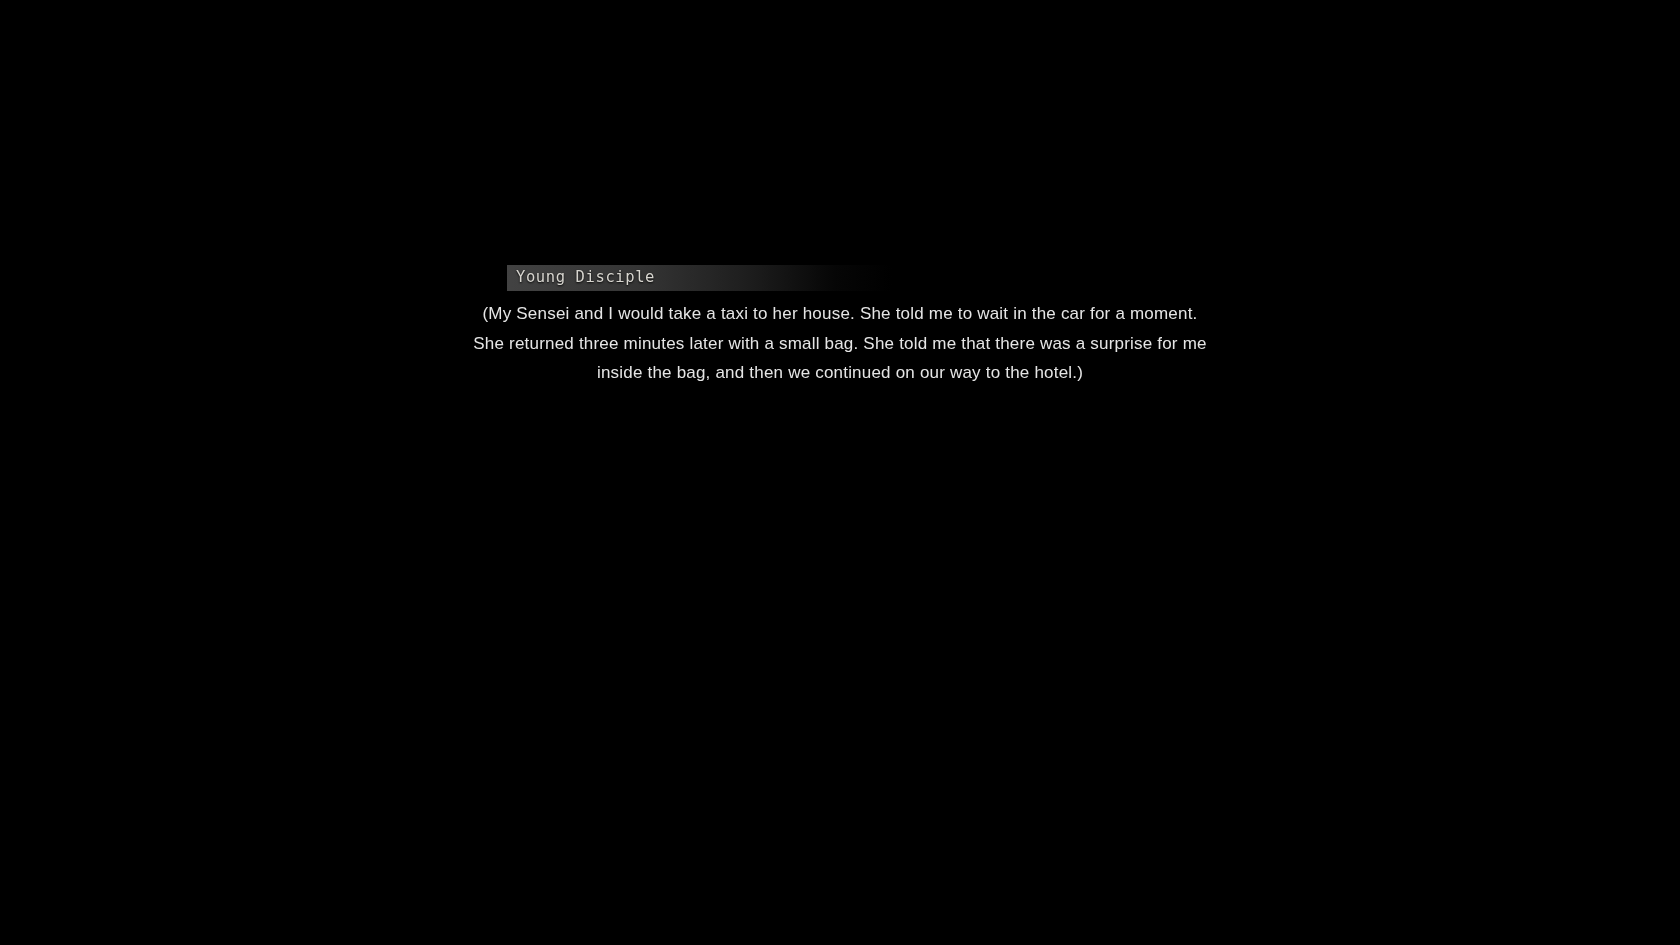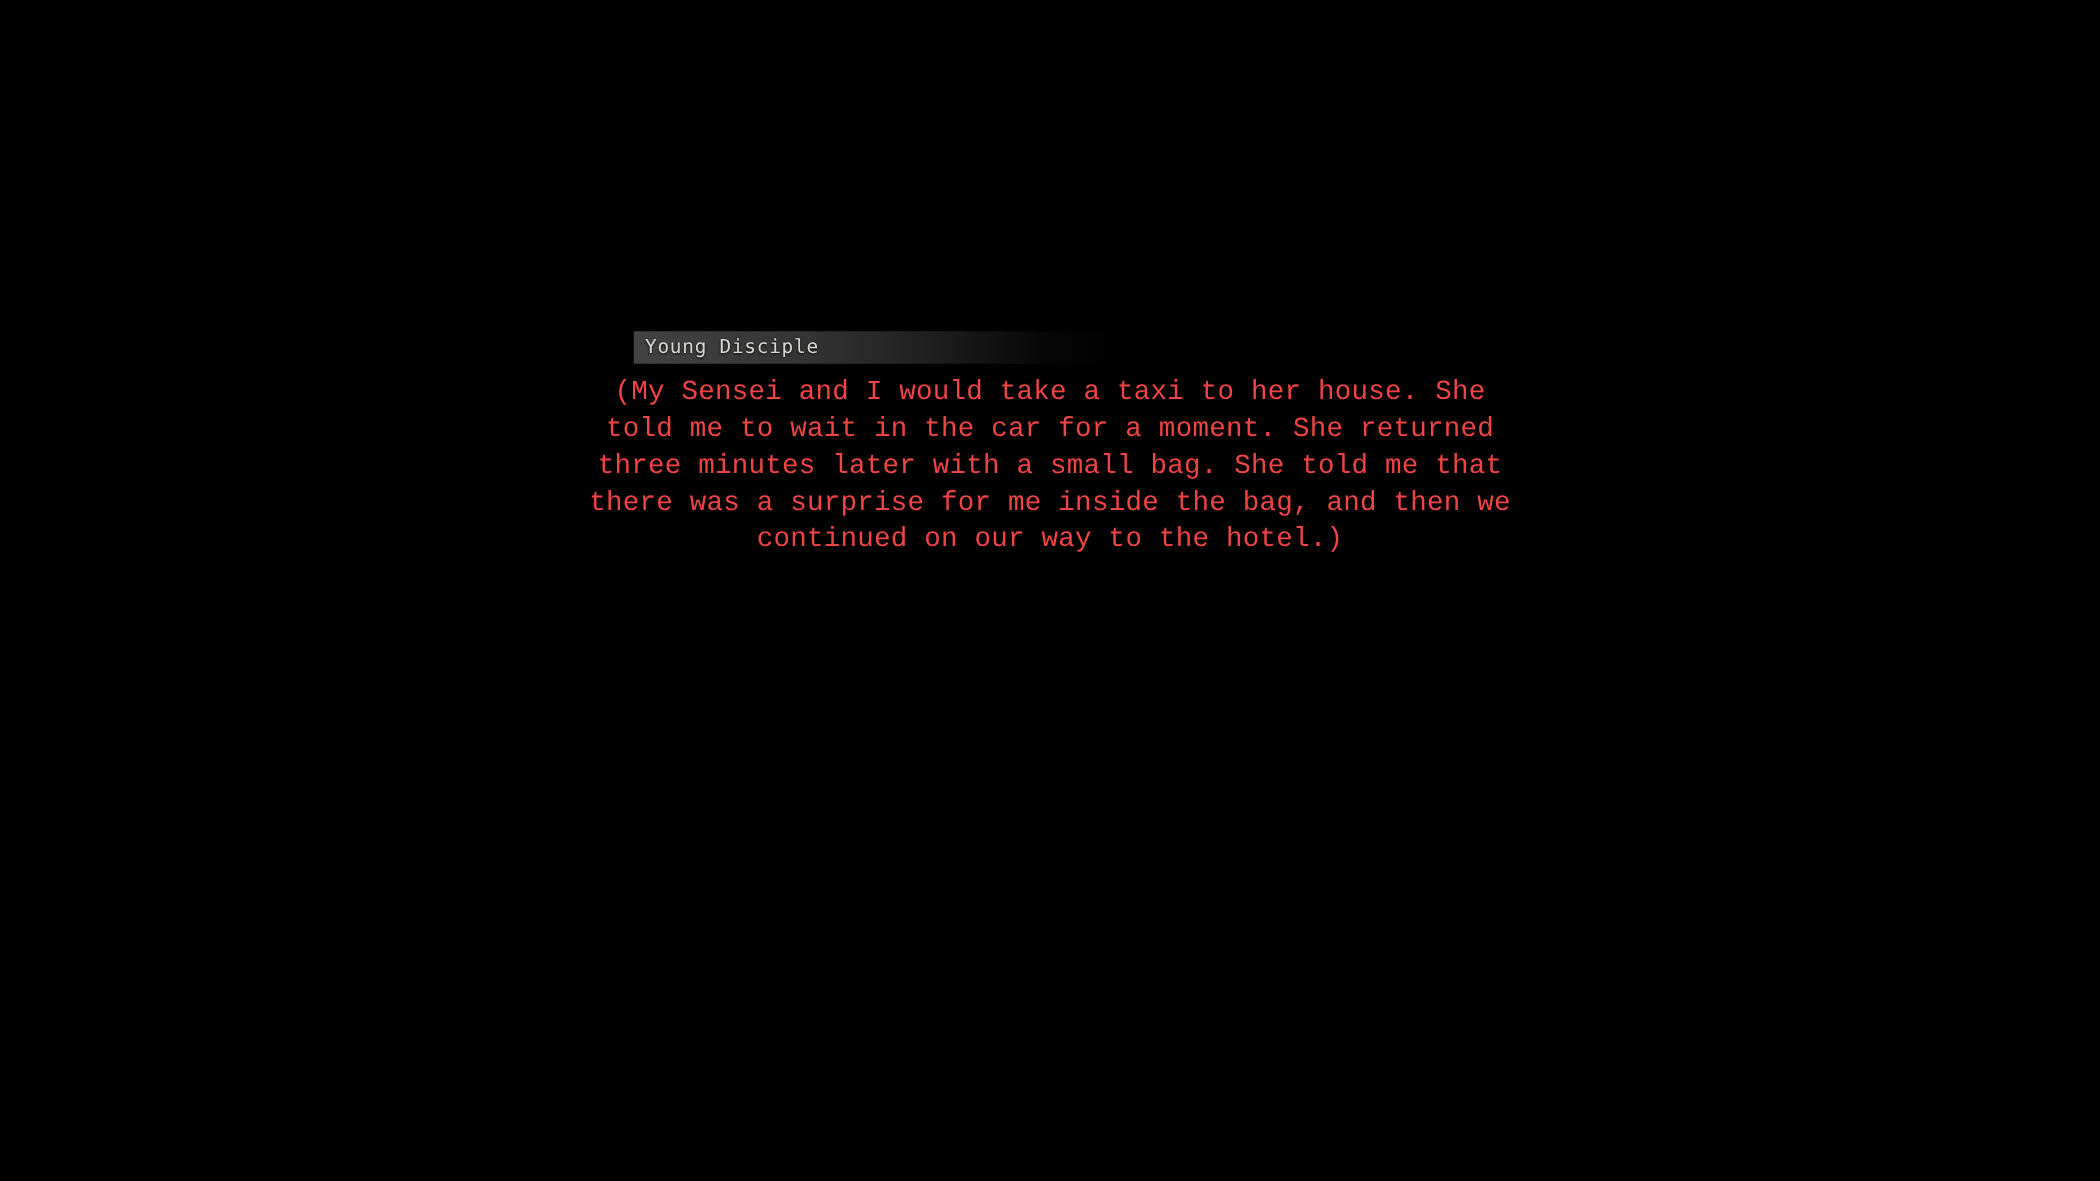--- a/index.html
+++ b/index.html
@@ -58,23 +58,23 @@
     white-space: nowrap;
   }
 
   
   .dialogue-text {
     position: absolute;
     left: -10px;
     top: 34px;
     width: 740px;
     text-align: center;
-    color: #ef4444;
-    font-family: Liberation Mono, monospace;
-    font-size: 22px;
+    color: #e5e5e5;
+    font-family: Liberation Sans, sans-serif;
+    font-size: 17px;
     line-height: 29.5px;
     letter-spacing: 0.2px;
     text-shadow: 0 1px 3px rgba(0,0,0,0.95);
     white-space: pre-wrap;
   }
 </style>
 </head>
 <body>
 
 <div class="scene">

